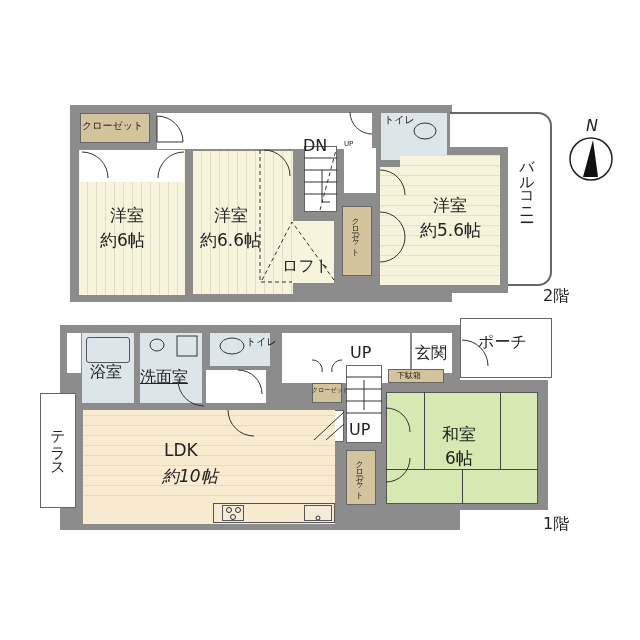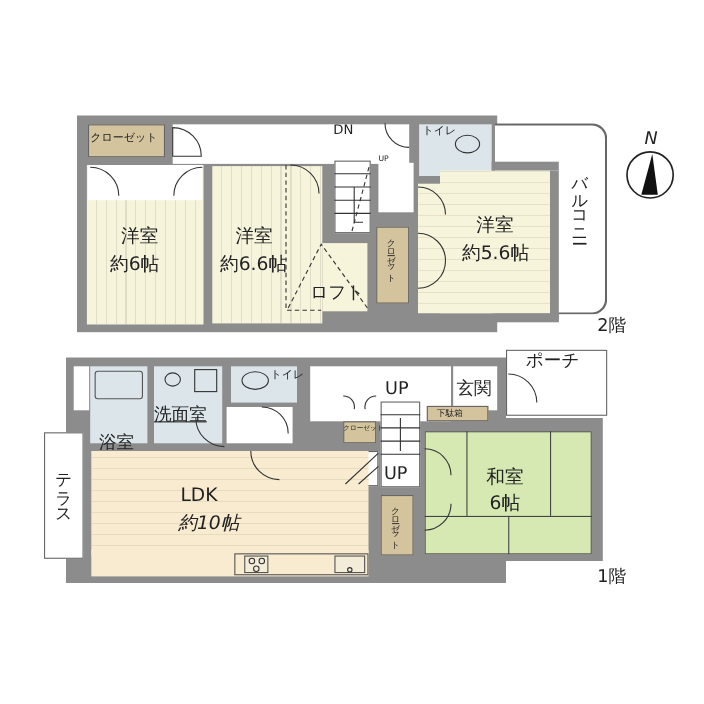--- a/index.html
+++ b/index.html
@@ -42,21 +42,21 @@
   <div class="label big" style="left:110px;top:205px;">洋室</div>
   <div class="label big" style="left:100px;top:230px;">約6帖</div>
 
   <div class="abs room-yellow hatch" style="left:193px;top:151px;width:100px;height:143px;"></div>
   <div class="abs room-yellow" style="left:293px;top:221px;width:41px;height:62px;"></div>
   <div class="label big" style="left:214px;top:205px;">洋室</div>
   <div class="label big" style="left:200px;top:230px;">約6.6帖</div>
   <div class="label med" style="left:282px;top:256px;">ロフト</div>
 
   <div class="abs white" style="left:304px;top:146px;width:33px;height:66px;border:1px solid #666;"></div>
-  <div class="label big" style="left:303px;top:111px;font-size:12px;">DN</div>
+  <div class="label big" style="left:303px;top:136px;font-size:16px;">DN</div>
   <div class="abs white" style="left:344px;top:148px;width:32px;height:45px;"></div>
   <div class="label tiny" style="left:344px;top:140px;">UP</div>
 
   <div class="abs closet" style="left:342px;top:206px;width:30px;height:70px;"></div>
   <div class="label sm vert" style="left:350px;top:212px;font-size:8px;">クローゼット</div>
 
   <div class="abs room-wet" style="left:381px;top:113px;width:66px;height:47px;"></div>
   <div class="label sm" style="left:384px;top:114px;font-size:10px;">トイレ</div>
 
   <div class="abs room-yellow hhatch" style="left:380px;top:167px;width:67px;height:118px;"></div>
@@ -82,39 +82,39 @@
 
   <div class="abs wall" style="left:60px;top:325px;width:400px;height:205px;"></div>
   <div class="abs wall" style="left:378px;top:380px;width:170px;height:130px;"></div>
 
   <div class="abs white" style="left:40px;top:393px;width:36px;height:115px;border:1.5px solid #666;"></div>
   <div class="label big vert" style="left:49px;top:420px;font-size:15px;">テラス</div>
 
   <div class="abs white" style="left:67px;top:333px;width:14px;height:40px;"></div>
   <div class="abs room-wet" style="left:82px;top:333px;width:52px;height:70px;"></div>
   <div class="abs" style="left:86px;top:337px;width:44px;height:26px;border:1.5px solid #555;border-radius:3px;background:#dce6ea;"></div>
-  <div class="label med" style="left:90px;top:392px;">浴室</div>
+  <div class="label med" style="left:90px;top:364px;font-family:Liberation Mono, monospace;">浴室</div>
 
   <div class="abs room-wet" style="left:140px;top:333px;width:62px;height:70px;"></div>
   <div class="label med" style="left:140px;top:367px;text-decoration:underline;">洗面室</div>
 
   <div class="abs white" style="left:206px;top:370px;width:60px;height:33px;"></div>
   <div class="abs room-wet" style="left:210px;top:333px;width:60px;height:33px;"></div>
   <div class="label sm" style="left:246px;top:336px;font-size:10px;">トイレ</div>
 
   <div class="abs white" style="left:282px;top:333px;width:128px;height:50px;"></div>
   <div class="label big" style="left:350px;top:343px;font-size:16px;">UP</div>
 
   <div class="abs white" style="left:412px;top:333px;width:40px;height:40px;"></div>
   <div class="label med" style="left:415px;top:343px;">玄関</div>
   <div class="abs closet" style="left:388px;top:369px;width:56px;height:14px;"></div>
   <div class="label tiny" style="left:397px;top:371px;font-size:8px;">下駄箱</div>
 
   <div class="abs white" style="left:460px;top:318px;width:92px;height:60px;border:1.5px solid #666;"></div>
-  <div class="label med" style="left:478px;top:318px;text-align:center;">ポーチ</div>
+  <div class="label med" style="left:478px;top:332px;text-align:center;">ポーチ</div>
 
   <div class="abs closet" style="left:312px;top:383px;width:30px;height:20px;"></div>
   <div class="label tiny" style="left:312px;top:386px;font-size:6px;">クローゼット</div>
   <div class="abs white" style="left:346px;top:365px;width:36px;height:78px;border:1px solid #666;"></div>
   <div class="abs white" style="left:312px;top:410px;width:32px;height:32px;border:1px solid #666;"></div>
   <div class="label big" style="left:349px;top:420px;font-size:16px;">UP</div>
 
   <div class="abs room-ldk hhatch" style="left:83px;top:410px;width:252px;height:95px;"></div>
   <div class="abs room-ldk" style="left:83px;top:500px;width:252px;height:24px;"></div>
   <div class="abs" style="left:213px;top:503px;width:122px;height:20px;border:1.5px solid #555;background:#f8ebcf;"></div>

